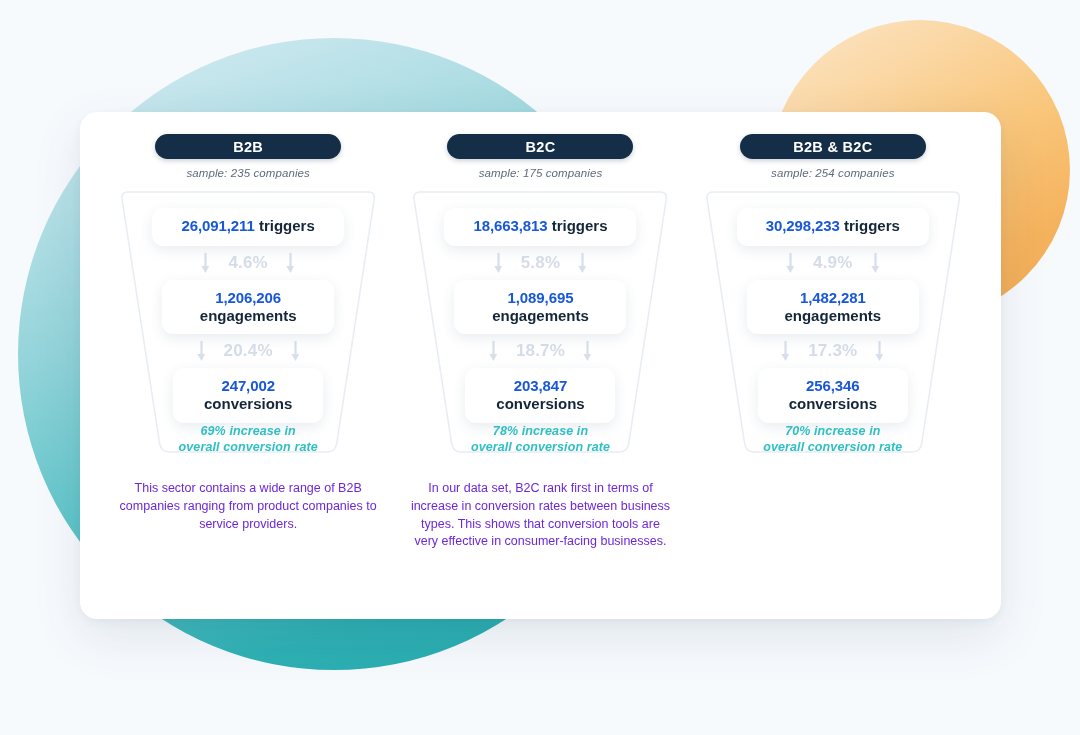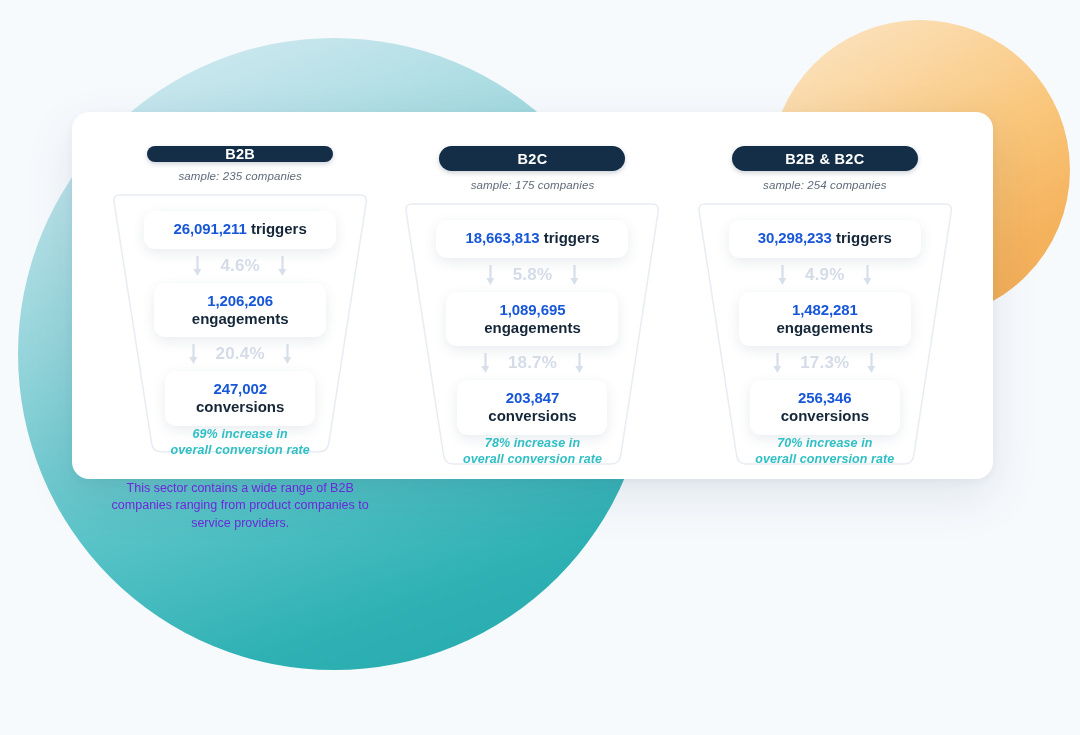--- a/index.html
+++ b/index.html
@@ -49,29 +49,29 @@
         #fbd9a8 22%,
         #f9c578 52%,
         #f5b15a 78%,
         #f2a74e 100%);
     opacity: 0.98;
   }
 
   
   #card {
     position: absolute;
-    left: 72px;
+    left: 80px;
     top: 112px;
     width: 921px;
-    height: 367px;
+    height: 507px;
     background: #ffffff;
     border-radius: 17px;
     box-shadow: 0 18px 50px rgba(31, 60, 92, 0.10),
                 0 3px 10px rgba(31, 60, 92, 0.05);
-    padding: 34px 22px 0 22px;
+    padding: 22px 22px 0 22px;
   }
 
   #columns {
     display: flex;
     width: 100%;
     height: 100%;
   }
 
   .col {
     flex: 1 1 0;
@@ -306,20 +306,21 @@
               <span class="lbl">conversions</span>
             </div>
 
             <div class="uplift">
               <div>78% increase in</div>
               <div>overall conversion rate</div>
             </div>
           </div>
         </div>
 
+        <div class="desc">In our data set, B2C rank first in terms of increase in conversion rates between business types. This shows that conversion tools are very effective in consumer-facing businesses.</div>
       </div>
 
       <div class="col">
         <div class="pill">B2B &amp; B2C</div>
         <div class="sample">sample: 254 companies</div>
 
         <div class="funnel-wrap">
           <svg class="funnel-svg" viewBox="0 0 272 268" preserveAspectRatio="none">
             <path d="M8 8 Q8 2 14 2 L258 2 Q264 2 264 8 L226 252 Q225 262 216 262 L56 262 Q47 262 46 252 Z" fill="none" stroke="#e8edf4" stroke-width="1.6"></path>
           </svg>

